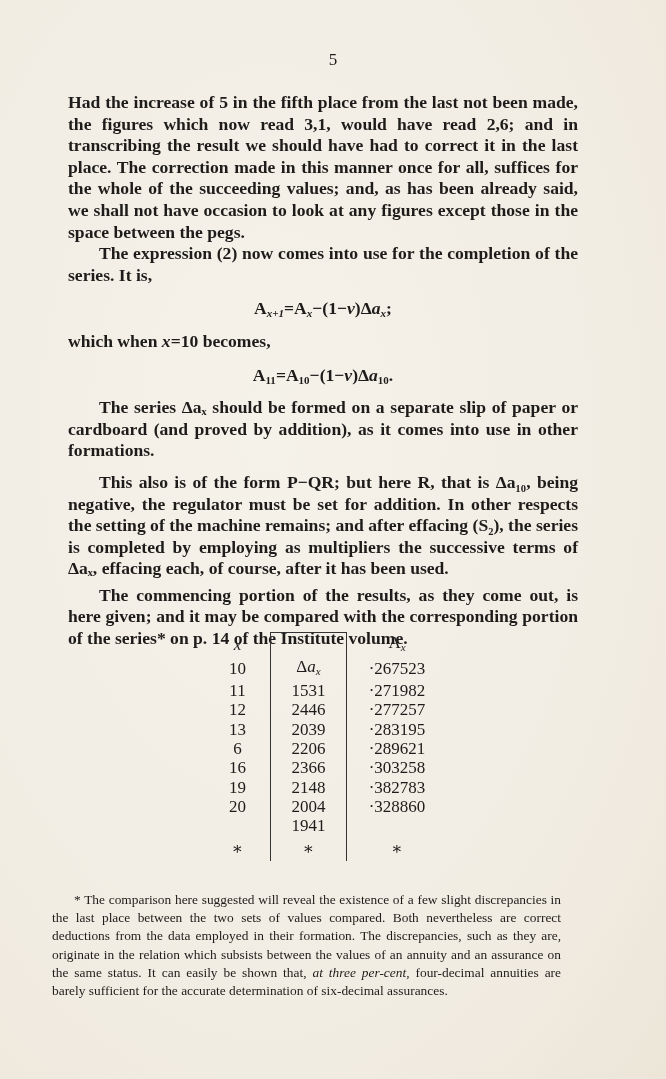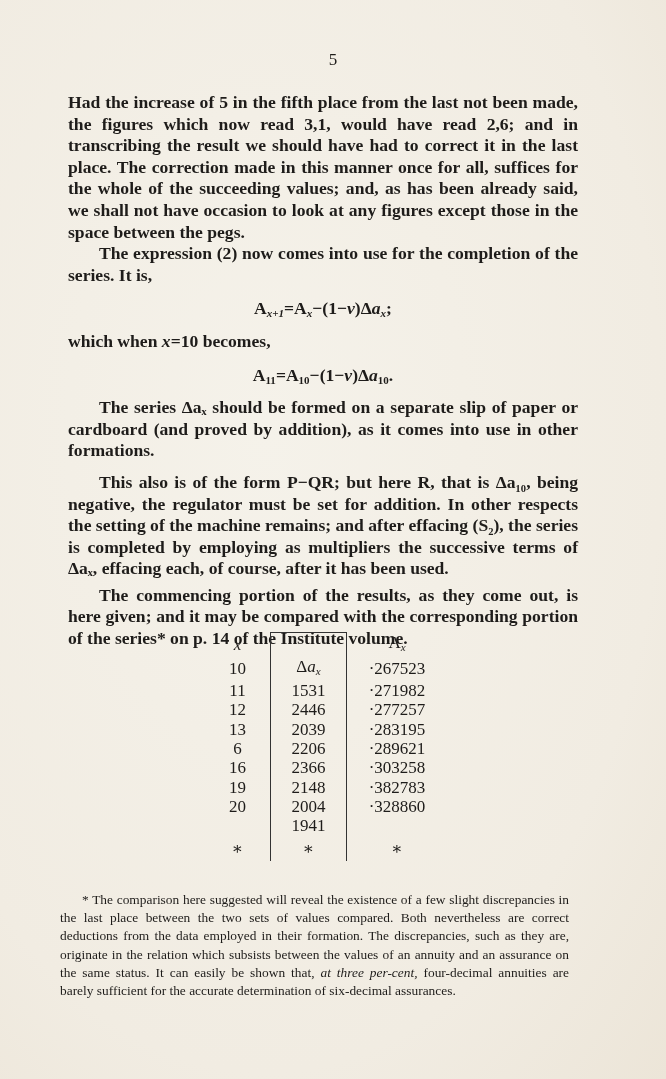--- a/index.html
+++ b/index.html
@@ -19,21 +19,21 @@
   .eq { text-align: center; margin: 12px 0 6px 0; font-size: 17.6px; }
   sub { font-size: 11px; vertical-align: -3px; }
   .it { font-style: italic; }
   #block1 { top: 92px; font-weight: bold; }
   table.tbl { position: absolute; left: 205px; top: 632px; border-collapse: collapse; font-size: 17px; line-height: 19.3px; }
   .tbl td { padding: 0; text-align: center; }
   .c1 { width: 65px; }
   .c2 { width: 75px; border-left: 1.3px solid #333; border-right: 1.3px solid #333; margin-top: 40px; }
   .c3 { width: 100px; }
   .tbl tr.hd .c2 { border-top: 1.3px solid #333; }
-  .footnote { position: absolute; left: 60px; top: 891px; width: 509px; font-size: 13.4px; line-height: 18.2px; text-align: justify; }
+  .footnote { position: absolute; left: 52px; top: 891px; width: 509px; font-size: 13.4px; line-height: 18.2px; text-align: justify; }
   .footnote p { margin: 0; text-indent: 22px; }
 </style>
 </head>
 <body>
 
 <div class="page">
   <div class="pagenum">5</div>
 
   <div class="body-text" id="block1">
     <p class="p">Had the increase of 5 in the fifth place from the last not been made, the figures which now read 3,1, would have read 2,6; and in transcribing the result we should have had to correct it in the last place.  The correction made in this manner once for all, suffices for the whole of the succeeding values; and, as has been already said, we shall not have occasion to look at any figures except those in the space between the pegs.</p>

